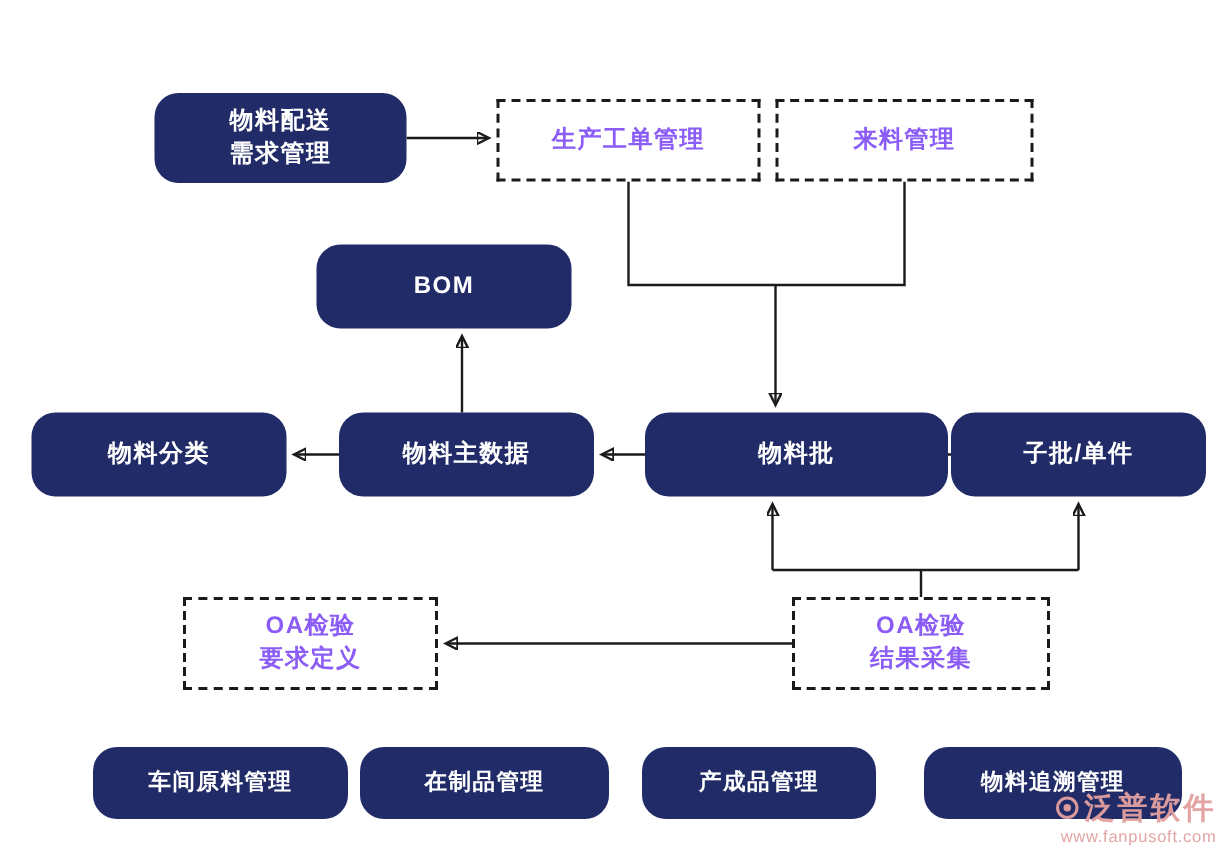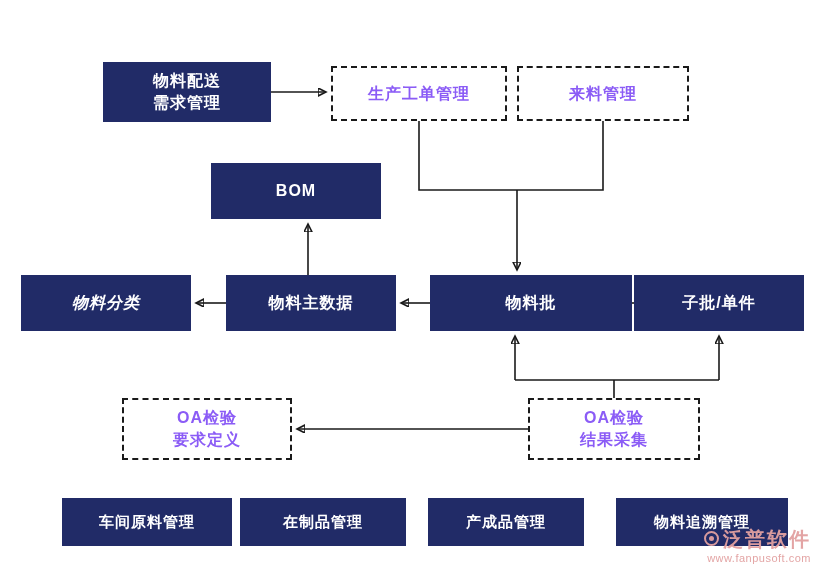--- a/index.html
+++ b/index.html
@@ -23,20 +23,21 @@
     text-align:center;
     font-weight:bold;
     font-size:16px;
     letter-spacing:1px;
     line-height:1.35;
     white-space:pre-line;
   }
   .node--solid{
     background:var(--node-fill);
     color:var(--node-text);
+    border-radius:16px;
   }
   .node--dashed{
     background:#ffffff;
     color:#8b5cf6;
     border:2px dashed #1a1a1a;
   }
   .node--bottom{font-size:15px;}
   .connectors{
     position:absolute;left:0;top:0;
     pointer-events:none;
@@ -108,21 +109,21 @@
 
   <div class="node node--solid" style="left:103px;top:62px;width:168px;height:60px;">物料配送
 需求管理</div>
 
   <div class="node node--dashed" style="left:331px;top:66px;width:176px;height:55px;">生产工单管理</div>
 
   <div class="node node--dashed" style="left:517px;top:66px;width:172px;height:55px;">来料管理</div>
 
   <div class="node node--solid" style="left:211px;top:163px;width:170px;height:56px;">BOM</div>
 
-  <div class="node node--solid" style="left:21px;top:275px;width:170px;height:56px;font-style:italic;">物料分类</div>
+  <div class="node node--solid" style="left:21px;top:275px;width:170px;height:56px;">物料分类</div>
 
   <div class="node node--solid" style="left:226px;top:275px;width:170px;height:56px;">物料主数据</div>
 
   <div class="node node--solid" style="left:430px;top:275px;width:202px;height:56px;">物料批</div>
 
   <div class="node node--solid" style="left:634px;top:275px;width:170px;height:56px;">子批/单件</div>
 
   <div class="node node--dashed" style="left:122px;top:398px;width:170px;height:62px;">OA检验
 要求定义</div>
 

